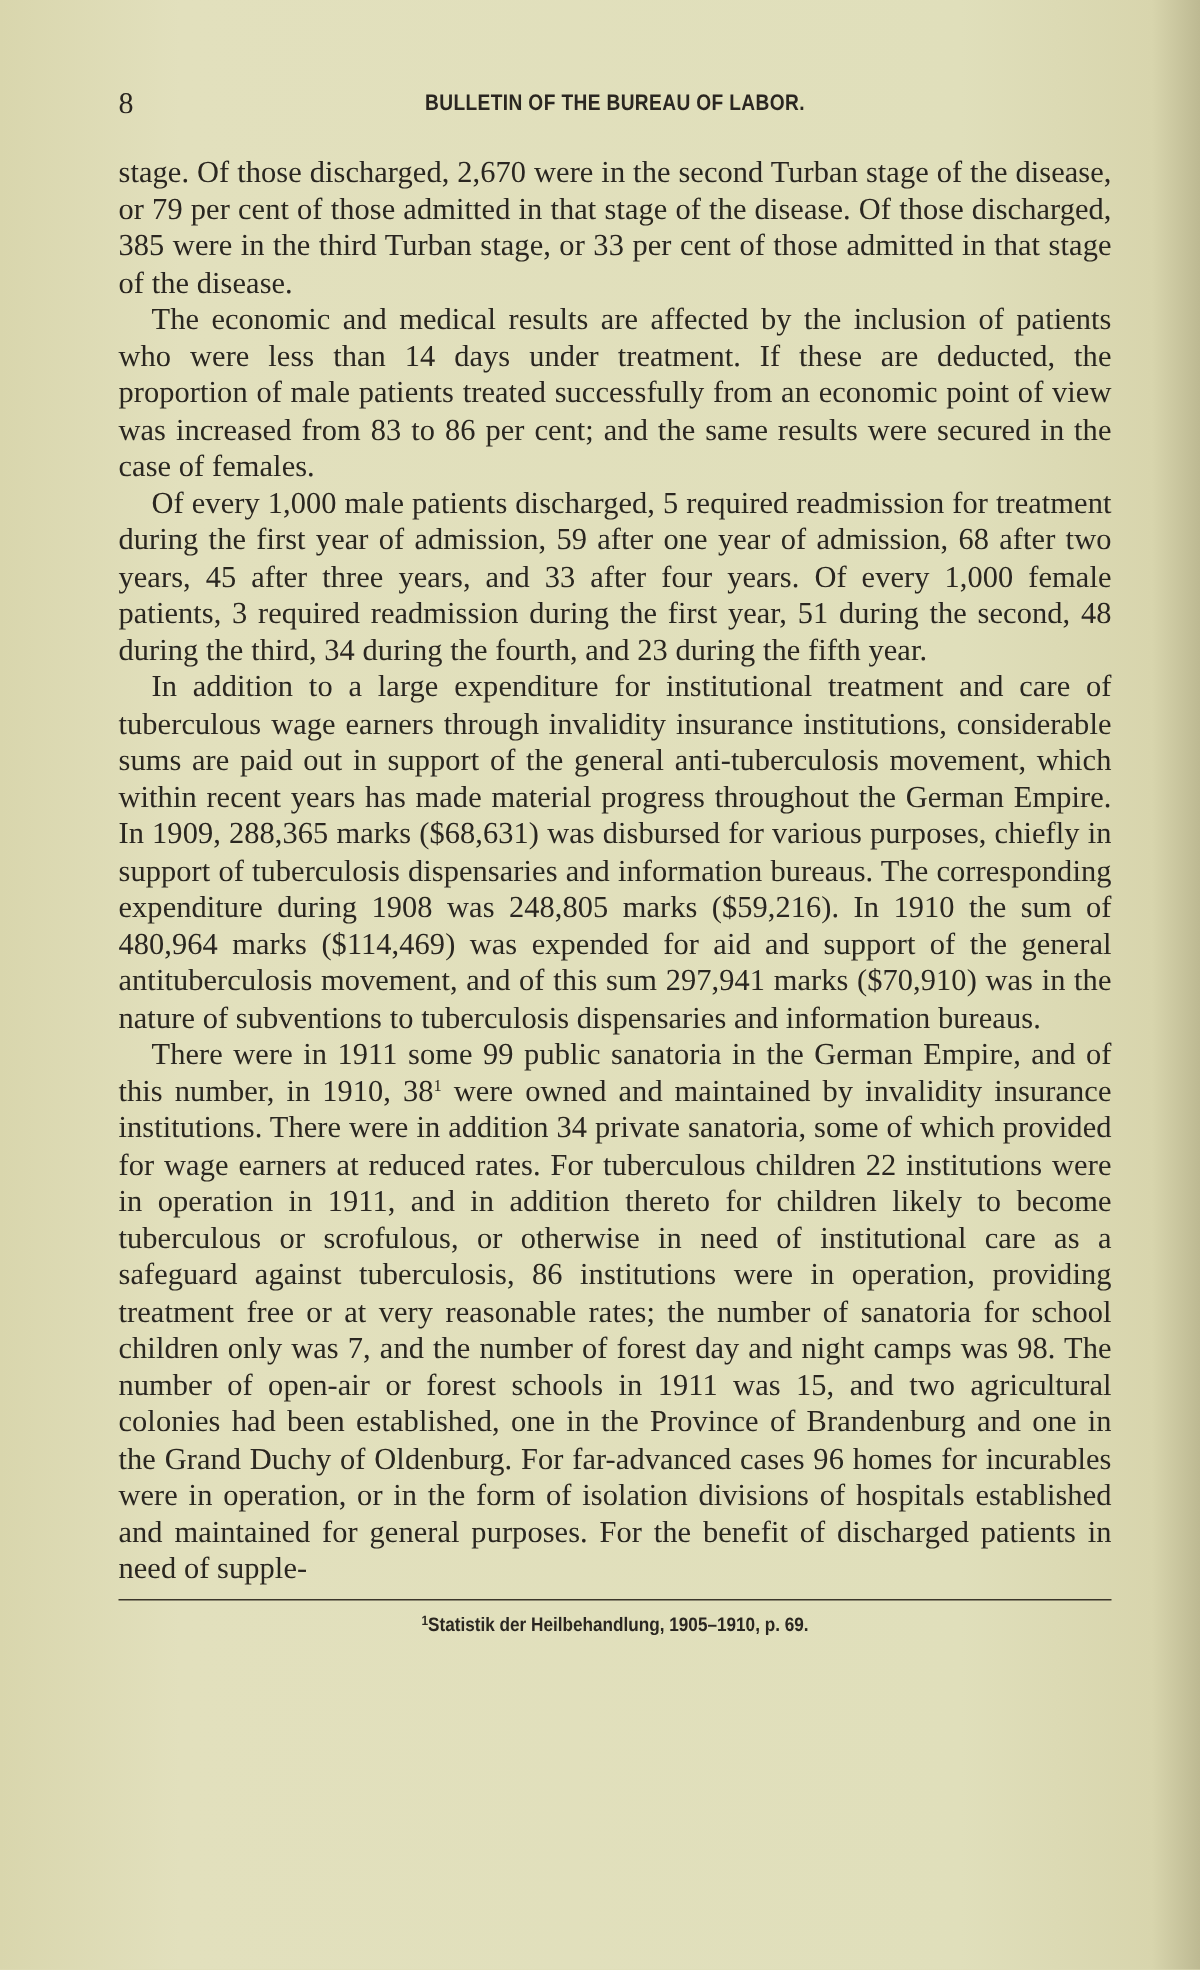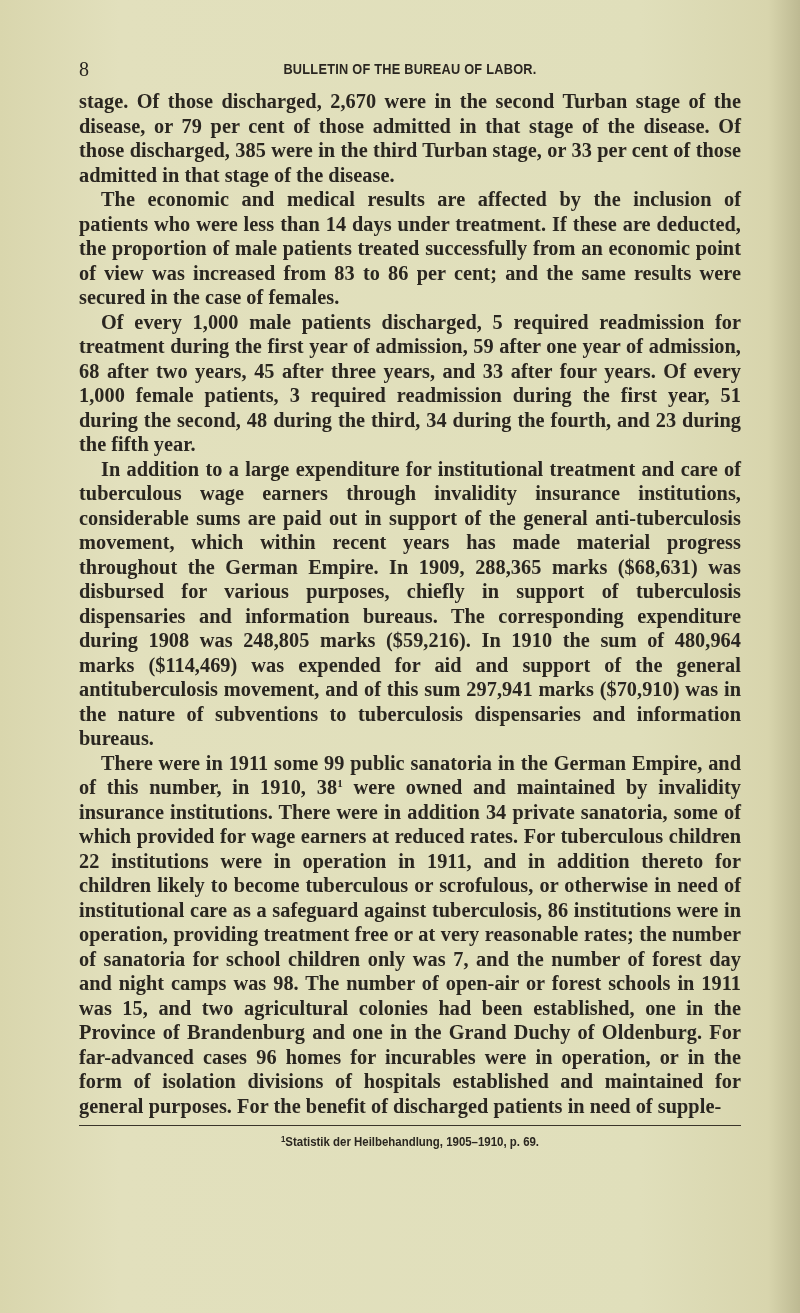--- a/index.html
+++ b/index.html
@@ -39,26 +39,25 @@
     left: 0;
     right: 0;
     text-align: center;
     font-family: "Liberation Sans Narrow", "Liberation Sans", "DejaVu Sans", sans-serif;
     font-weight: bold;
     letter-spacing: 0.3px;
     transform: scaleX(0.85);
     transform-origin: center;
   }
   .body-text {
-    margin-top: 5px;
+    margin-top: 19px;
     font-size: 20.3px;
     line-height: 24.5px;
     text-align: justify;
     letter-spacing: 0.05px;
-    font-weight: bold;
   }
   .para {
     margin: 0;
     text-indent: 22px;
   }
   .para.first {
     text-indent: 0;
   }
   sup {
     font-size: 11px;

